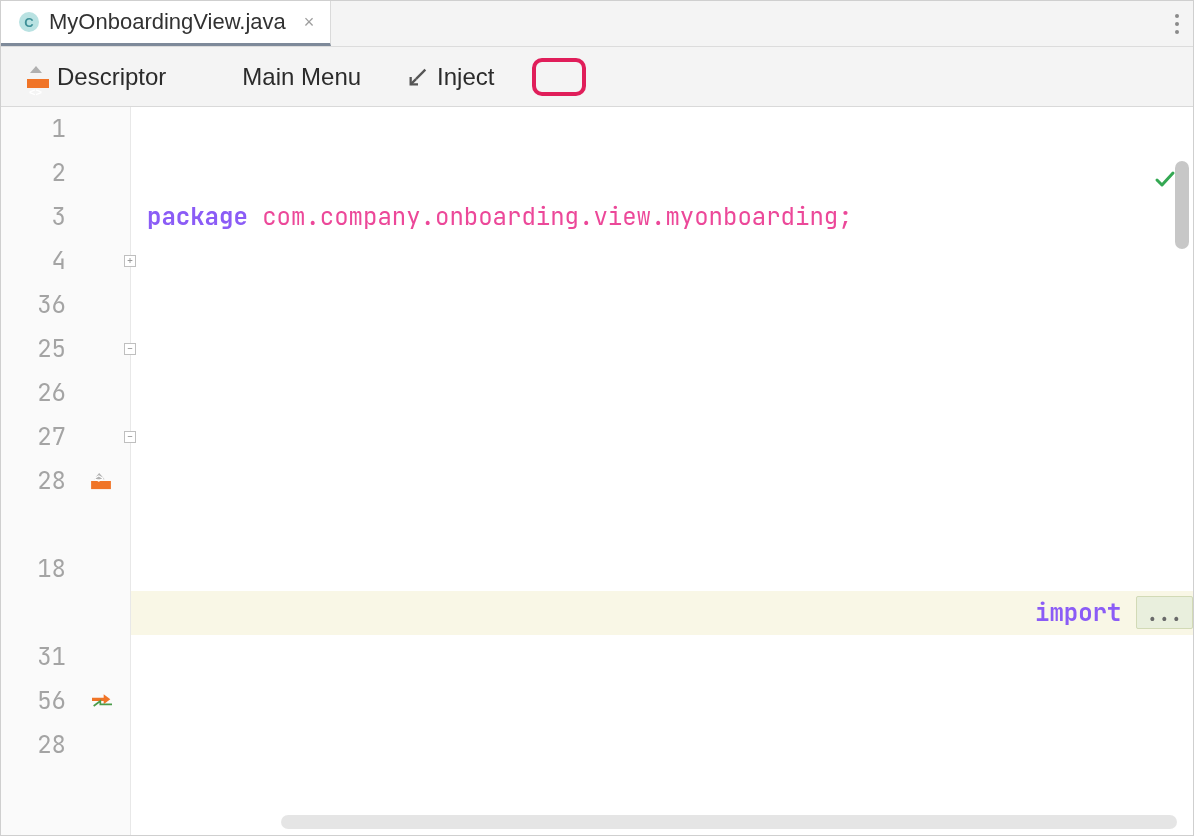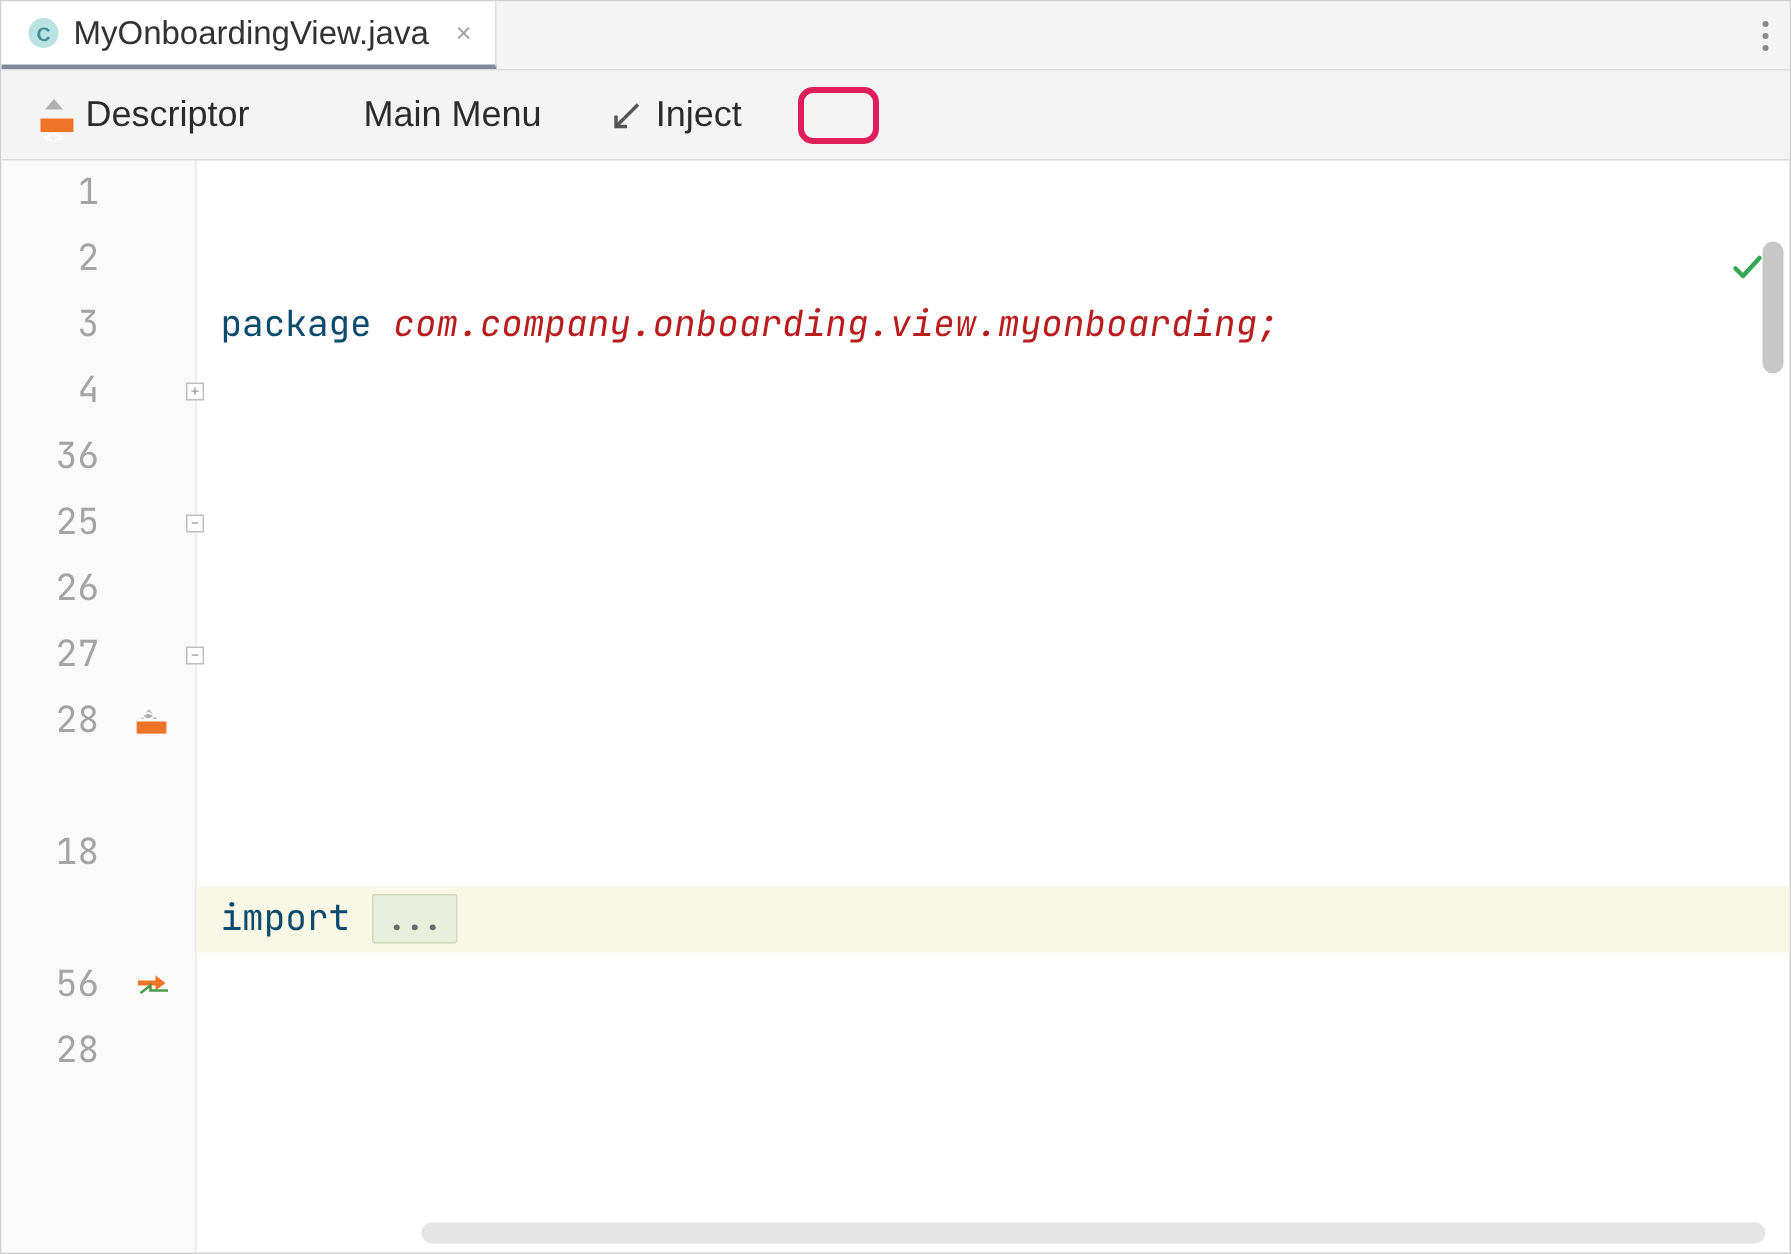--- a/index.html
+++ b/index.html
@@ -155,25 +155,26 @@
     padding-left: 16px;
     overflow: hidden;
   }
   .code .line {
     height: 44px;
   }
   .line.hl-import {
     background: #f9f7e6;
     margin-left: -16px;
     padding-left: 16px;
-  }
-
-  
-  .kw { color: #0c4a6e; font-weight: 400; }
-  .plain { color: #b91c1c; font-style: italic; }
+    text-align: right;
+  }
+
+  
+  .kw { color: #8b5cf6; font-weight: 700; }
+  .plain { color: #ec4899; }
   .fold-dots {
     background: #e9efdd;
     border: 1px solid #d2dab6;
     padding: 0 6px;
     color: #6a6a6a;
     border-radius: 2px;
   }
 
   
   .status-check {
@@ -289,20 +290,21 @@
           <span class="ico-descriptor" style="transform:scale(0.9)">
               <span class="tri"></span>
               <span class="bar"></span>
               <span class="lt">&lt;&gt;</span>
             </span>
         </span>
       </div>
       <div class="gln"></div>
       <div class="gln">18</div>
       <div class="gln"></div>
+      <div class="gln">31</div>
       <div class="gln">
         <span>56</span>
         <span class="gutter-icon">
           <svg width="20" height="16" viewBox="0 0 24 16">
             <path d="M0 4 L14 4 L14 0 L22 6 L14 12 L14 8 L0 8 Z" fill="#f07427"></path>
             <path d="M24 12 L10 12 L10 8 L2 14" fill="none" stroke="#4a9b4a" stroke-width="2"></path>
           </svg>
         </span>
       </div>
       <div class="gln">28</div>

